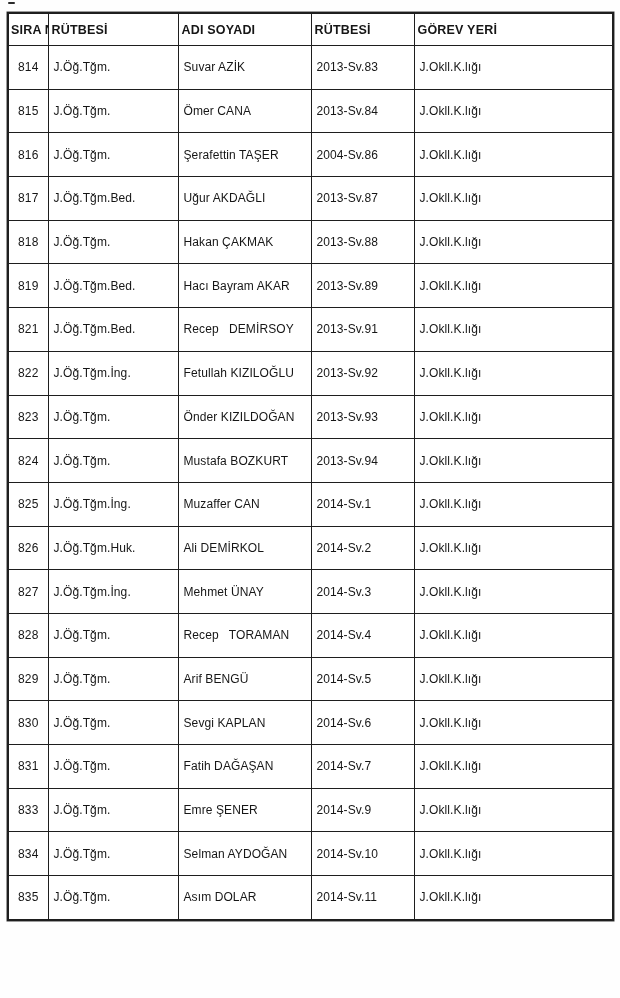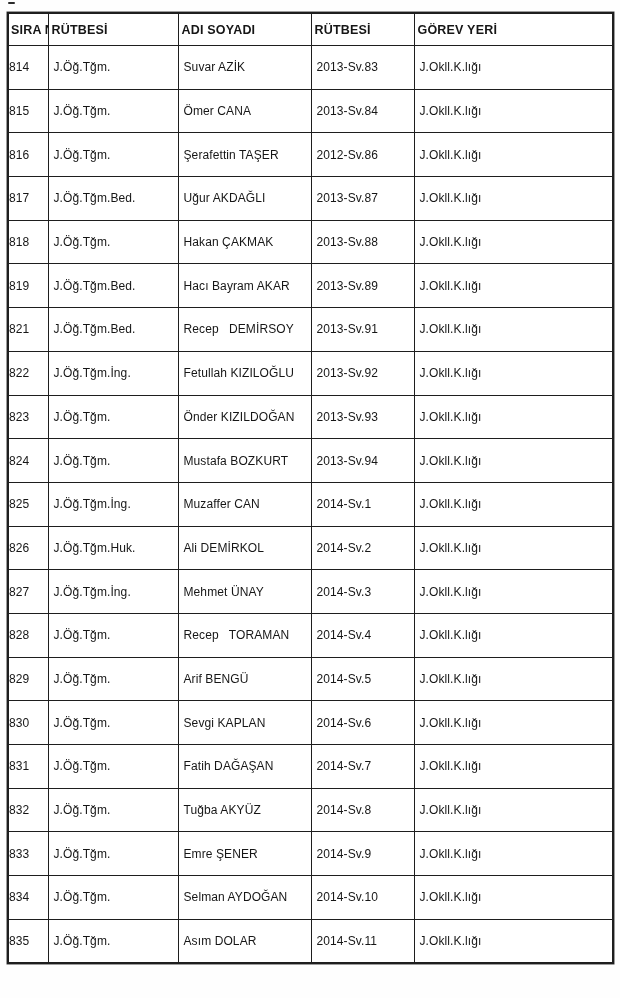--- a/index.html
+++ b/index.html
@@ -53,21 +53,21 @@
   table.personnel td {
     height: 42.7px;
     font-size: 12px;
     vertical-align: middle;
     padding: 0 3px 0 5px;
     white-space: pre;
     overflow: hidden;
     letter-spacing: 0.1px;
   }
   table.personnel td.c-sira {
-    text-align: left;
+    text-align: center;
     padding: 0;
   }
   col.c-sira  { width: 40px; }
   col.c-rutbe { width: 130px; }
   col.c-adi   { width: 133px; }
   col.c-sicil { width: 103px; }
   col.c-gorev { width: 199px; }
 
   
   .speck {
@@ -117,21 +117,21 @@
       <td class="c-sira">815</td>
       <td class="c-rutbe">J.Öğ.Tğm.</td>
       <td class="c-adi">Ömer CANA</td>
       <td class="c-sicil">2013-Sv.84</td>
       <td class="c-gorev">J.Okll.K.lığı</td>
     </tr>
         <tr>
       <td class="c-sira">816</td>
       <td class="c-rutbe">J.Öğ.Tğm.</td>
       <td class="c-adi">Şerafettin TAŞER</td>
-      <td class="c-sicil">2012-Sv.86</td>
+      <td class="c-sicil">2004-Sv.86</td>
       <td class="c-gorev">J.Okll.K.lığı</td>
     </tr>
         <tr>
       <td class="c-sira">817</td>
       <td class="c-rutbe">J.Öğ.Tğm.Bed.</td>
       <td class="c-adi">Uğur AKDAĞLI</td>
       <td class="c-sicil">2013-Sv.87</td>
       <td class="c-gorev">J.Okll.K.lığı</td>
     </tr>
         <tr>
@@ -219,27 +219,20 @@
       <td class="c-gorev">J.Okll.K.lığı</td>
     </tr>
         <tr>
       <td class="c-sira">831</td>
       <td class="c-rutbe">J.Öğ.Tğm.</td>
       <td class="c-adi">Fatih DAĞAŞAN</td>
       <td class="c-sicil">2014-Sv.7</td>
       <td class="c-gorev">J.Okll.K.lığı</td>
     </tr>
         <tr>
-      <td class="c-sira">832</td>
-      <td class="c-rutbe">J.Öğ.Tğm.</td>
-      <td class="c-adi">Tuğba AKYÜZ</td>
-      <td class="c-sicil">2014-Sv.8</td>
-      <td class="c-gorev">J.Okll.K.lığı</td>
-    </tr>
-        <tr>
       <td class="c-sira">833</td>
       <td class="c-rutbe">J.Öğ.Tğm.</td>
       <td class="c-adi">Emre ŞENER</td>
       <td class="c-sicil">2014-Sv.9</td>
       <td class="c-gorev">J.Okll.K.lığı</td>
     </tr>
         <tr>
       <td class="c-sira">834</td>
       <td class="c-rutbe">J.Öğ.Tğm.</td>
       <td class="c-adi">Selman AYDOĞAN</td>

